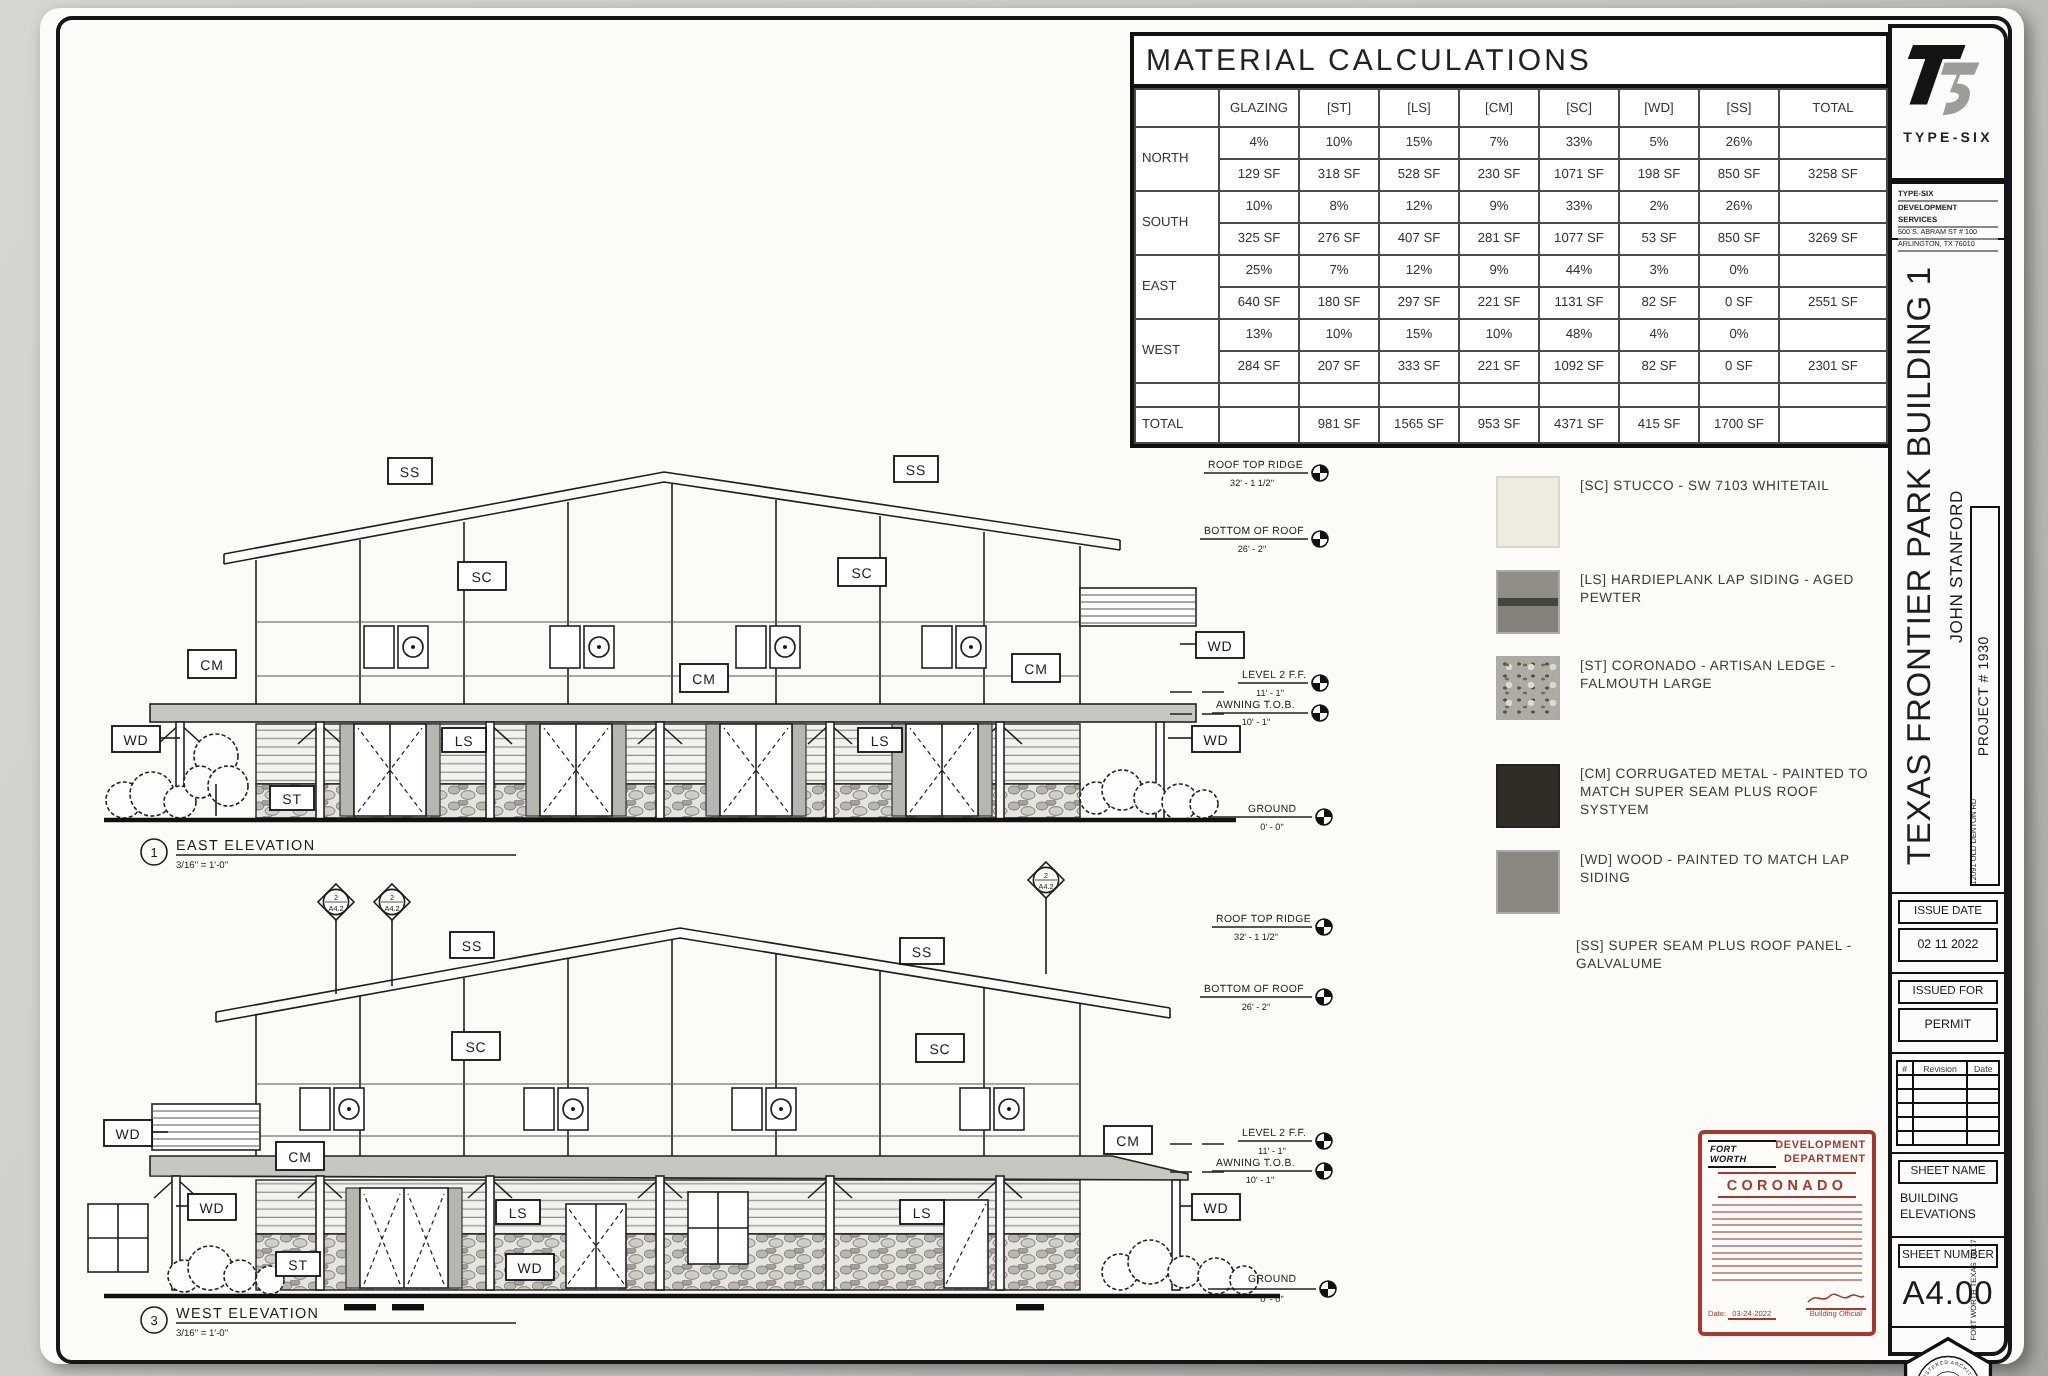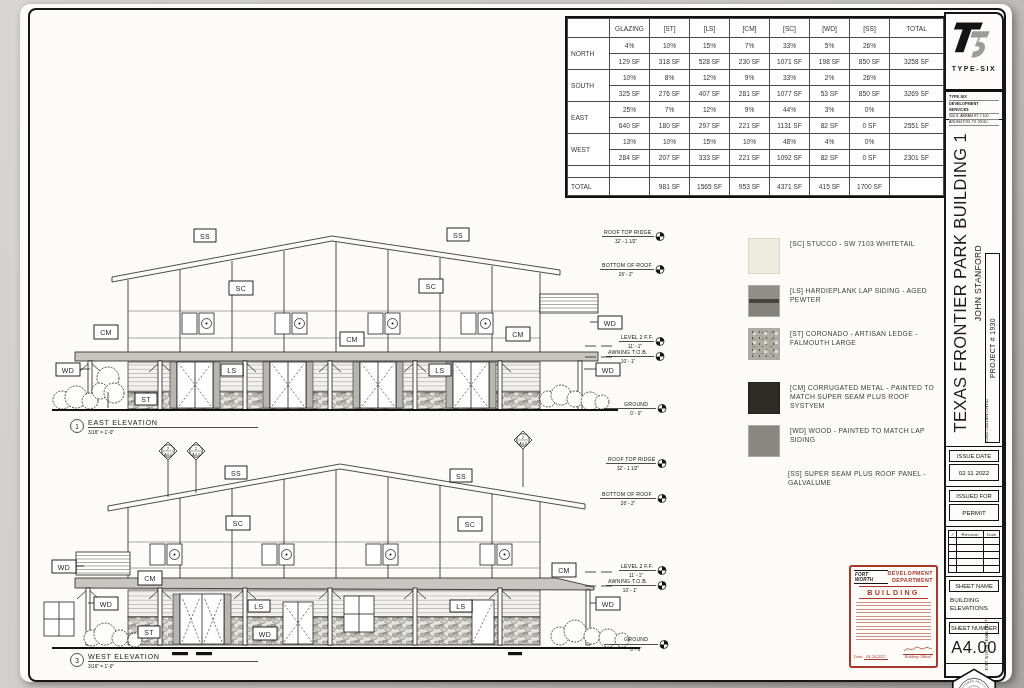--- a/index.html
+++ b/index.html
@@ -494,20 +494,21 @@
         <circle class="ln" cx="77" cy="660" r="6.5"></circle>
         <text class="lnum" x="77" y="662.5">3</text>
         <text class="lname" x="88" y="659">WEST ELEVATION</text>
         <line class="ln" x1="88" y1="661.5" x2="258" y2="661.5"></line>
         <text class="lscale" x="88" y="668">3/16" = 1'-0"</text>
       </g>
     </g>
   </svg>
 
   <div class="matwrap">
+    <div class="mat-title">MATERIAL CALCULATIONS</div>
     <table class="mat">
       <colgroup>
           <col style="width:42px">
           <col style="width:40px">
           <col style="width:40px">
           <col style="width:40px">
           <col style="width:40px">
           <col style="width:40px">
           <col style="width:40px">
           <col style="width:40px">
@@ -663,21 +664,21 @@
   </div>
 
   <div class="stamp">
     <div class="stamp-hdr">
       <div class="fw-logo">FORT WORTH</div>
       <div class="dd">
         <div>DEVELOPMENT</div>
         <div>DEPARTMENT</div>
       </div>
     </div>
-    <div class="approved">BUILDING</div>
+    <div class="approved">CORONADO</div>
     <div class="stamp-lines"></div>
     <div class="stamp-foot">
       <div>
         <span>Date:</span>
         <span class="u">03-24-2022</span>
       </div>
       <div class="sig-col">
         <svg width="30" height="8" viewBox="0 0 30 8">
           <path d="M1,6 C5,1 8,7 12,3 C15,0 18,6 22,3 C25,1 27,5 29,3" stroke="#a8382c" stroke-width=".8" fill="none"></path>
         </svg>

